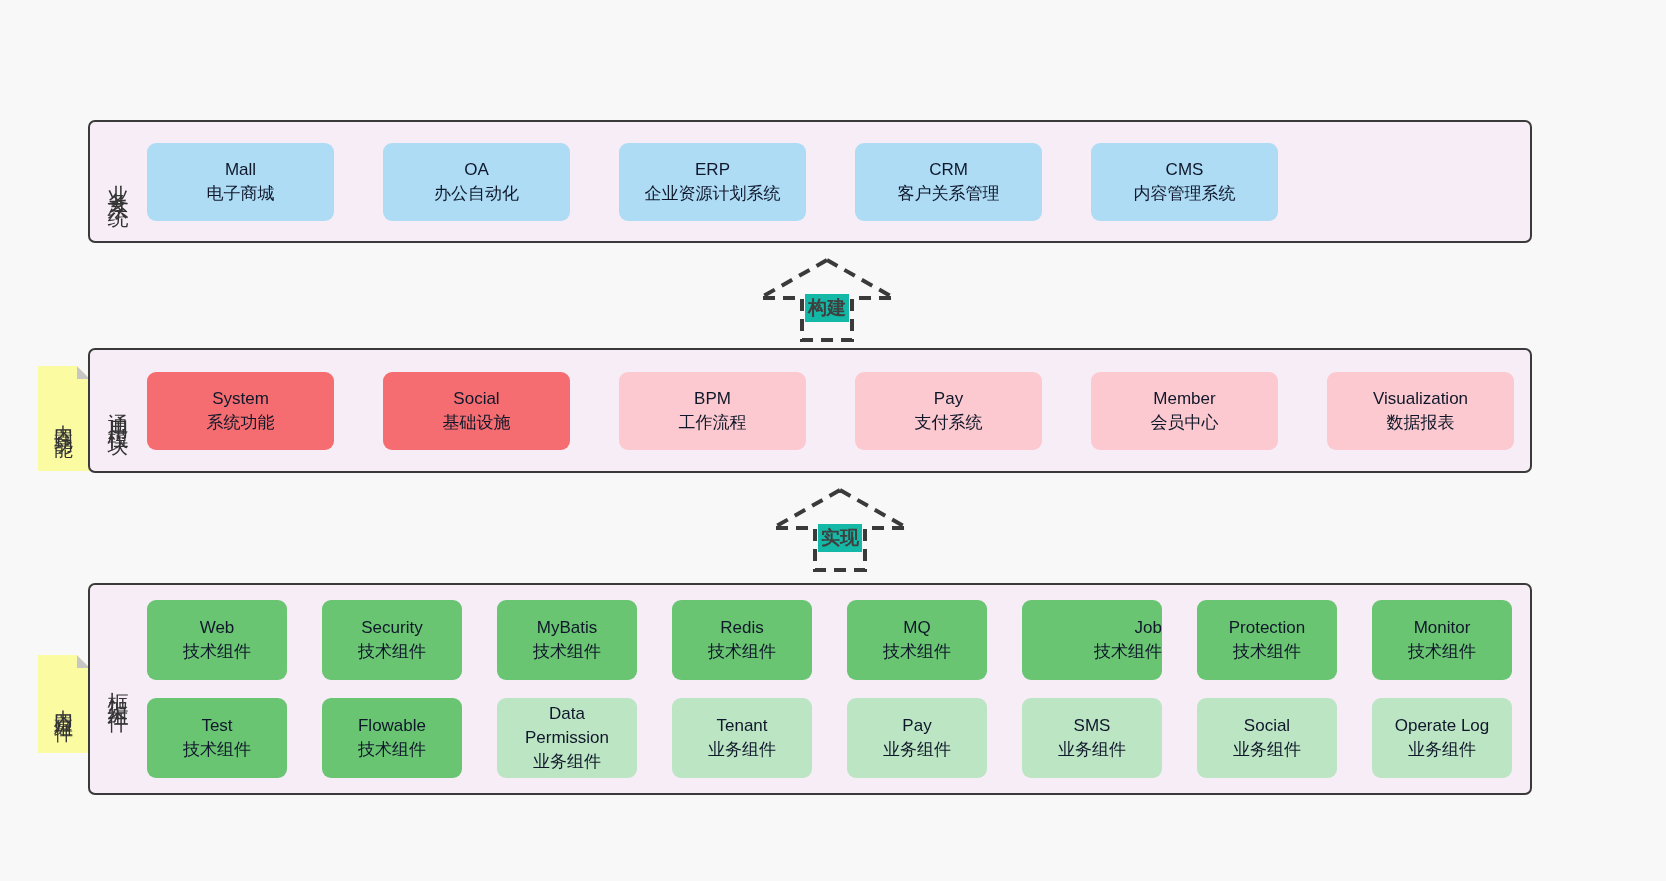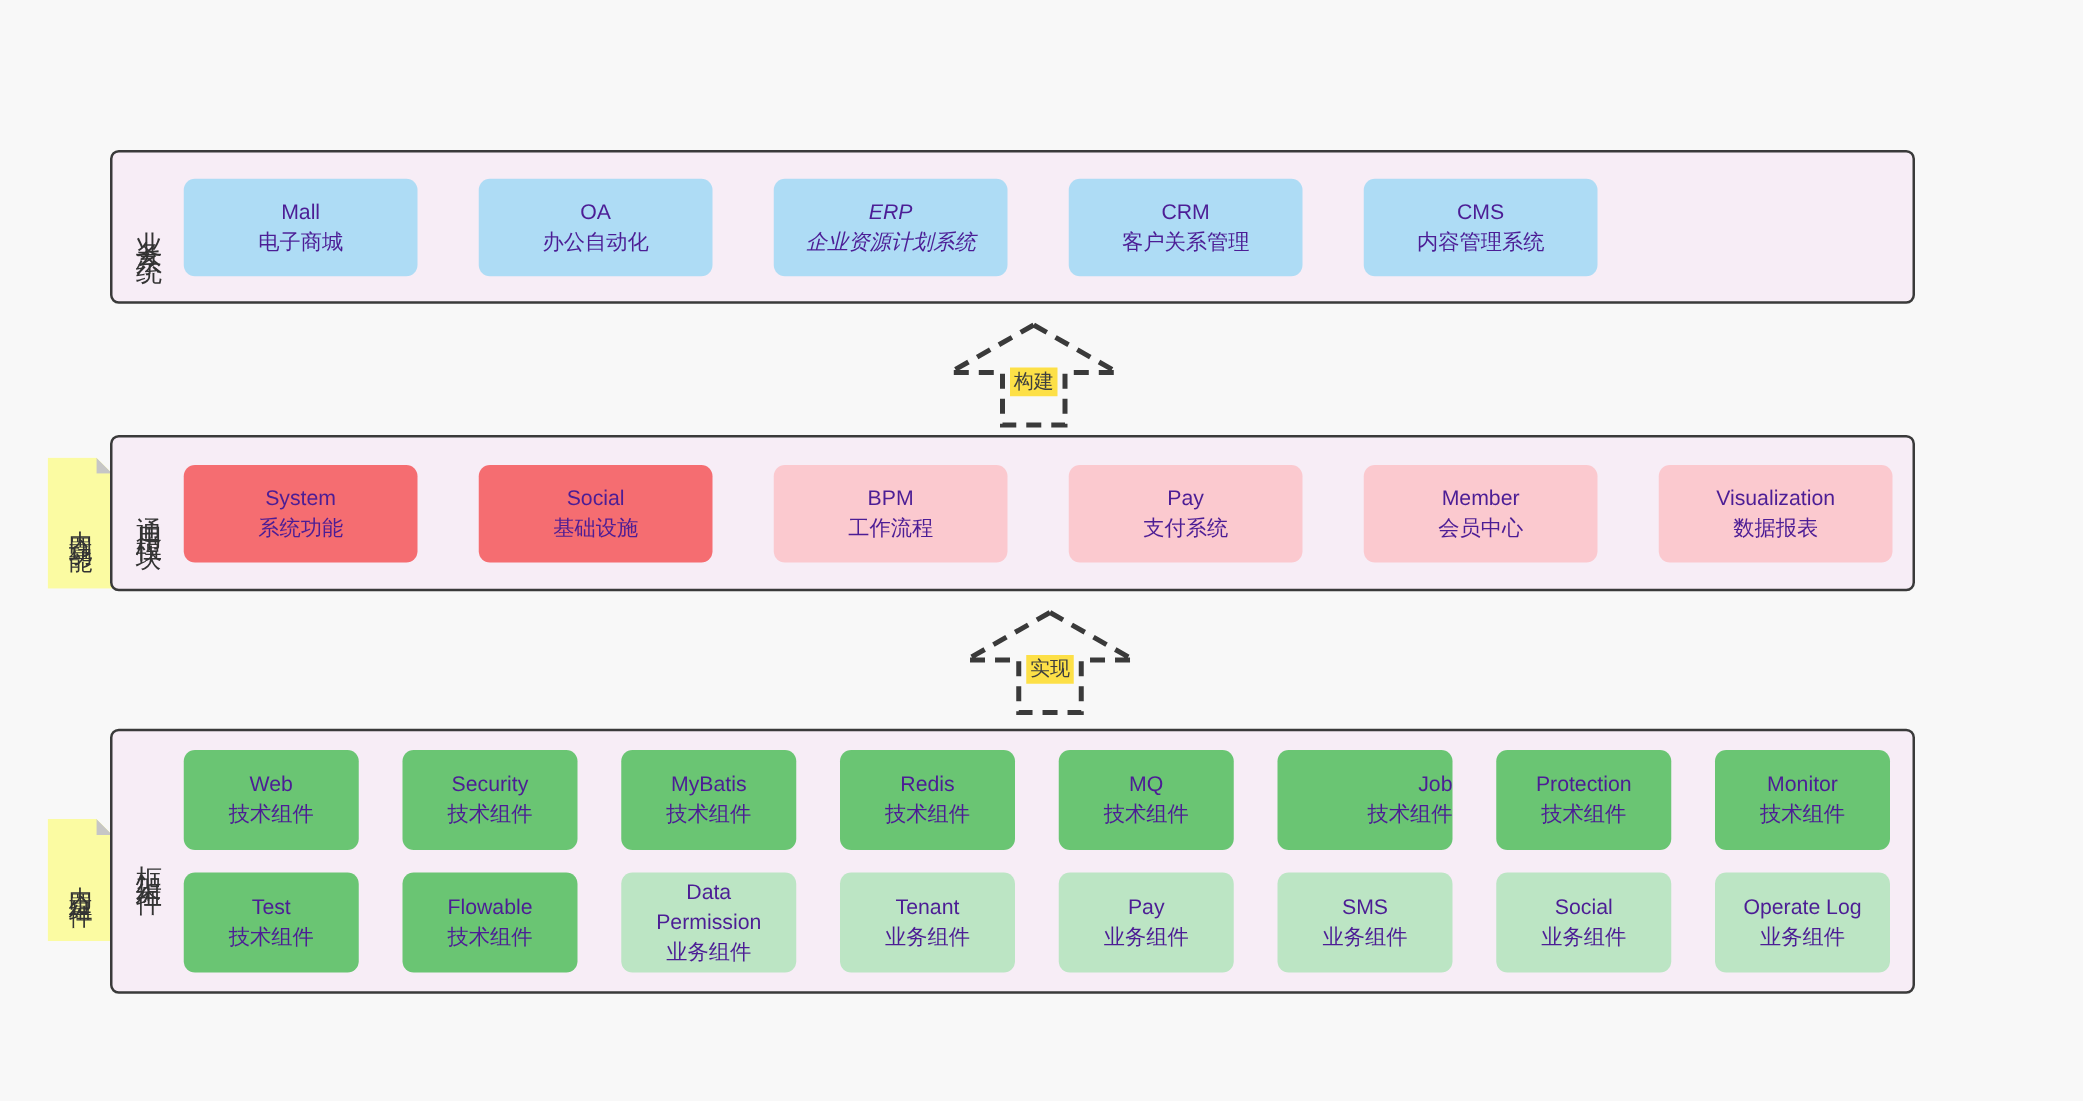--- a/index.html
+++ b/index.html
@@ -42,21 +42,21 @@
     align-content:center;
     justify-content:start;
   }
   .grid6{grid-template-columns:repeat(6,187px);column-gap:49px;}
   .grid8{grid-template-columns:repeat(8,140px);column-gap:35px;row-gap:18px;}
   .box{
     border-radius:9px;
     display:flex;flex-direction:column;
     align-items:center;justify-content:center;
     text-align:center;
-    color:#4c1d95;
+    color:#0f172a;
     font-size:17px;
     line-height:1.4;
   }
   .h78{height:78px;}
   .h80{height:80px;}
   .box-title{white-space:pre-line;}
   .box-sub{white-space:nowrap;}
   
   .side-tab{
     position:absolute;
@@ -71,46 +71,47 @@
     clip-path:polygon(0 0,100% 100%,0 100%);
   }
   .side-tab .vtext{font-size:19px;letter-spacing:5px;}
   
   .arrow-wrap{position:absolute;width:140px;height:86px;}
   .arrow-wrap svg{display:block;}
   .arrow-label{
     position:absolute;
     top:37px;left:50%;
     transform:translateX(-50%);
-    background:#fde047;
+    background:#14b8a6;
     padding:1px 3px;
-    font-size:16px;
+    font-size:19px;
     color:#3f3f3f;
     white-space:nowrap;
+    font-weight:bold;
   }
 </style>
 </head>
 <body>
 
 <div id="stage">
 
   <div class="panel" style="top:120px;height:123px;">
     <div class="panel-label-col">
       <div class="vtext">业务系统</div>
     </div>
     <div class="boxes-grid grid6">
       <div class="box h78" style="background: rgb(174, 220, 245);">
         <div class="box-title">Mall</div>
         <div class="box-sub">电子商城</div>
       </div>
       <div class="box h78" style="background: rgb(174, 220, 245);">
         <div class="box-title">OA</div>
         <div class="box-sub">办公自动化</div>
       </div>
-      <div class="box h78" style="background: rgb(174, 220, 245); font-style: italic;">
+      <div class="box h78" style="background: rgb(174, 220, 245);">
         <div class="box-title">ERP</div>
         <div class="box-sub">企业资源计划系统</div>
       </div>
       <div class="box h78" style="background: rgb(174, 220, 245);">
         <div class="box-title">CRM</div>
         <div class="box-sub">客户关系管理</div>
       </div>
       <div class="box h78" style="background: rgb(174, 220, 245);">
         <div class="box-title">CMS</div>
         <div class="box-sub">内容管理系统</div>

